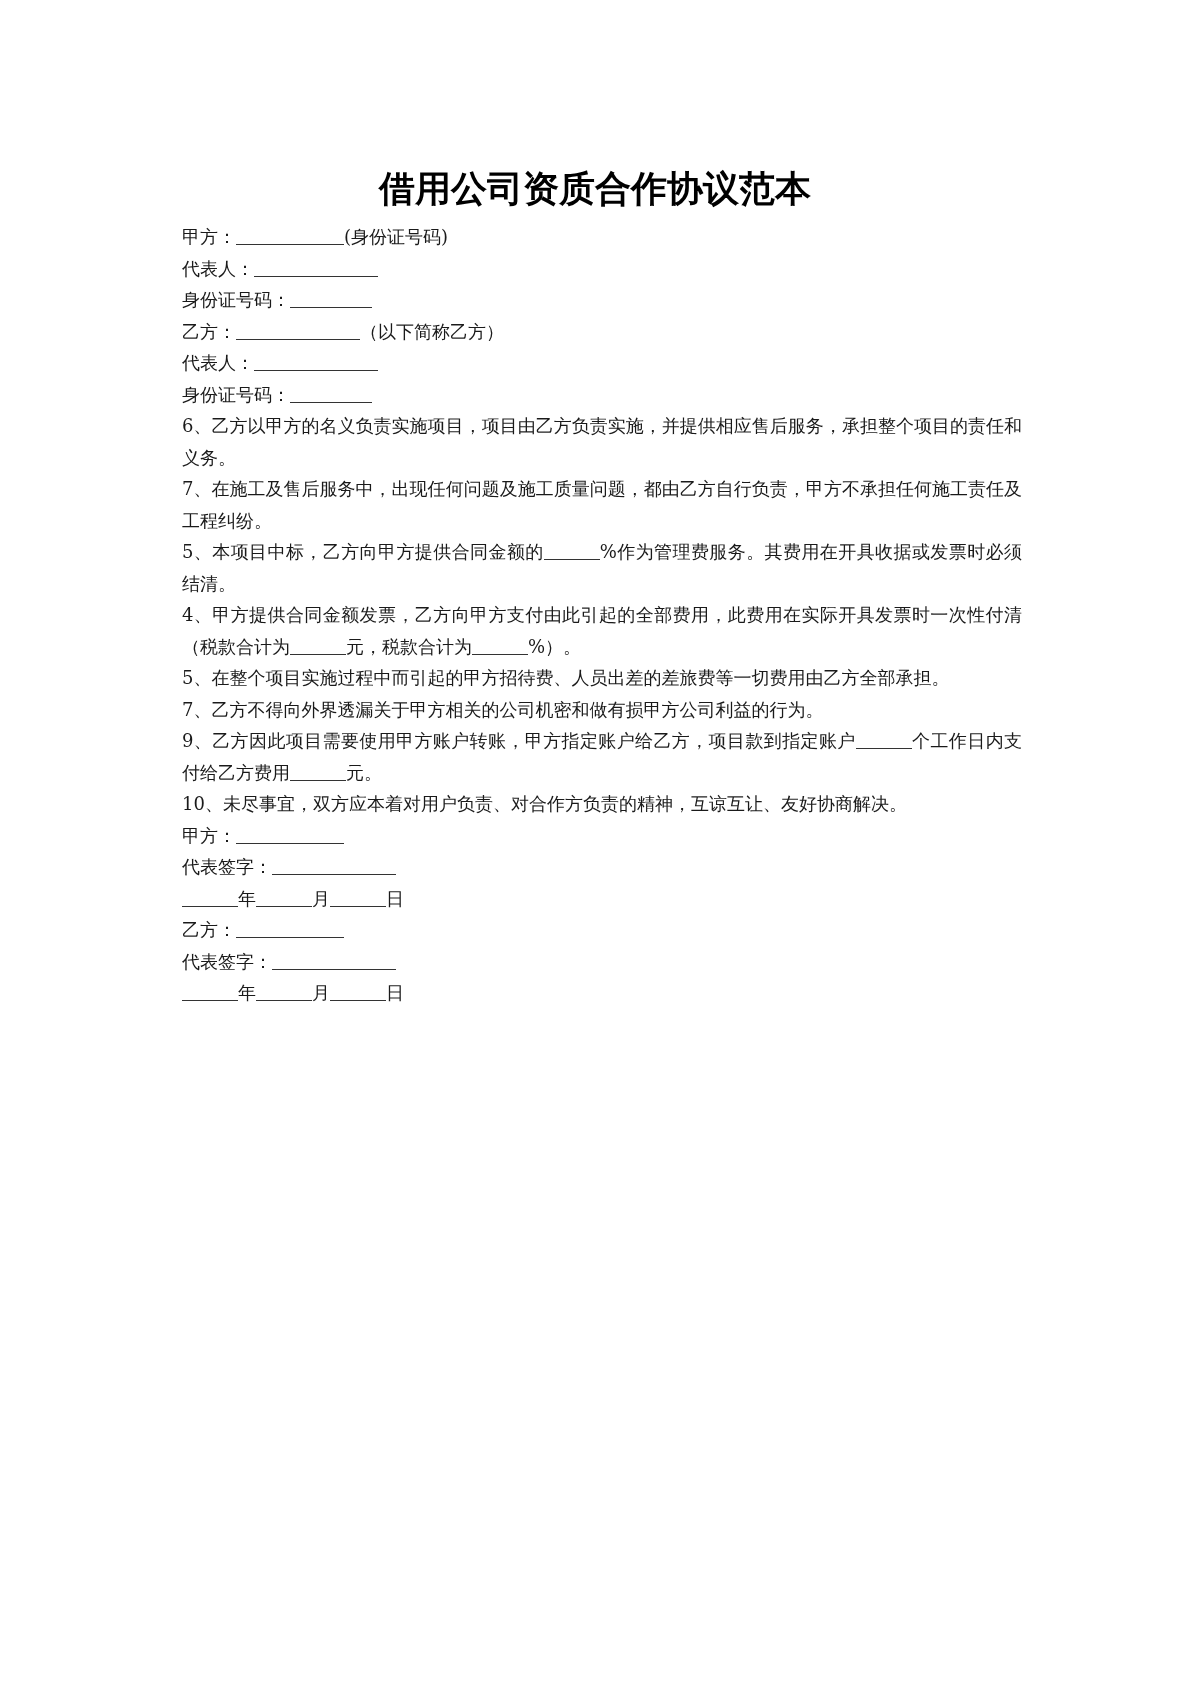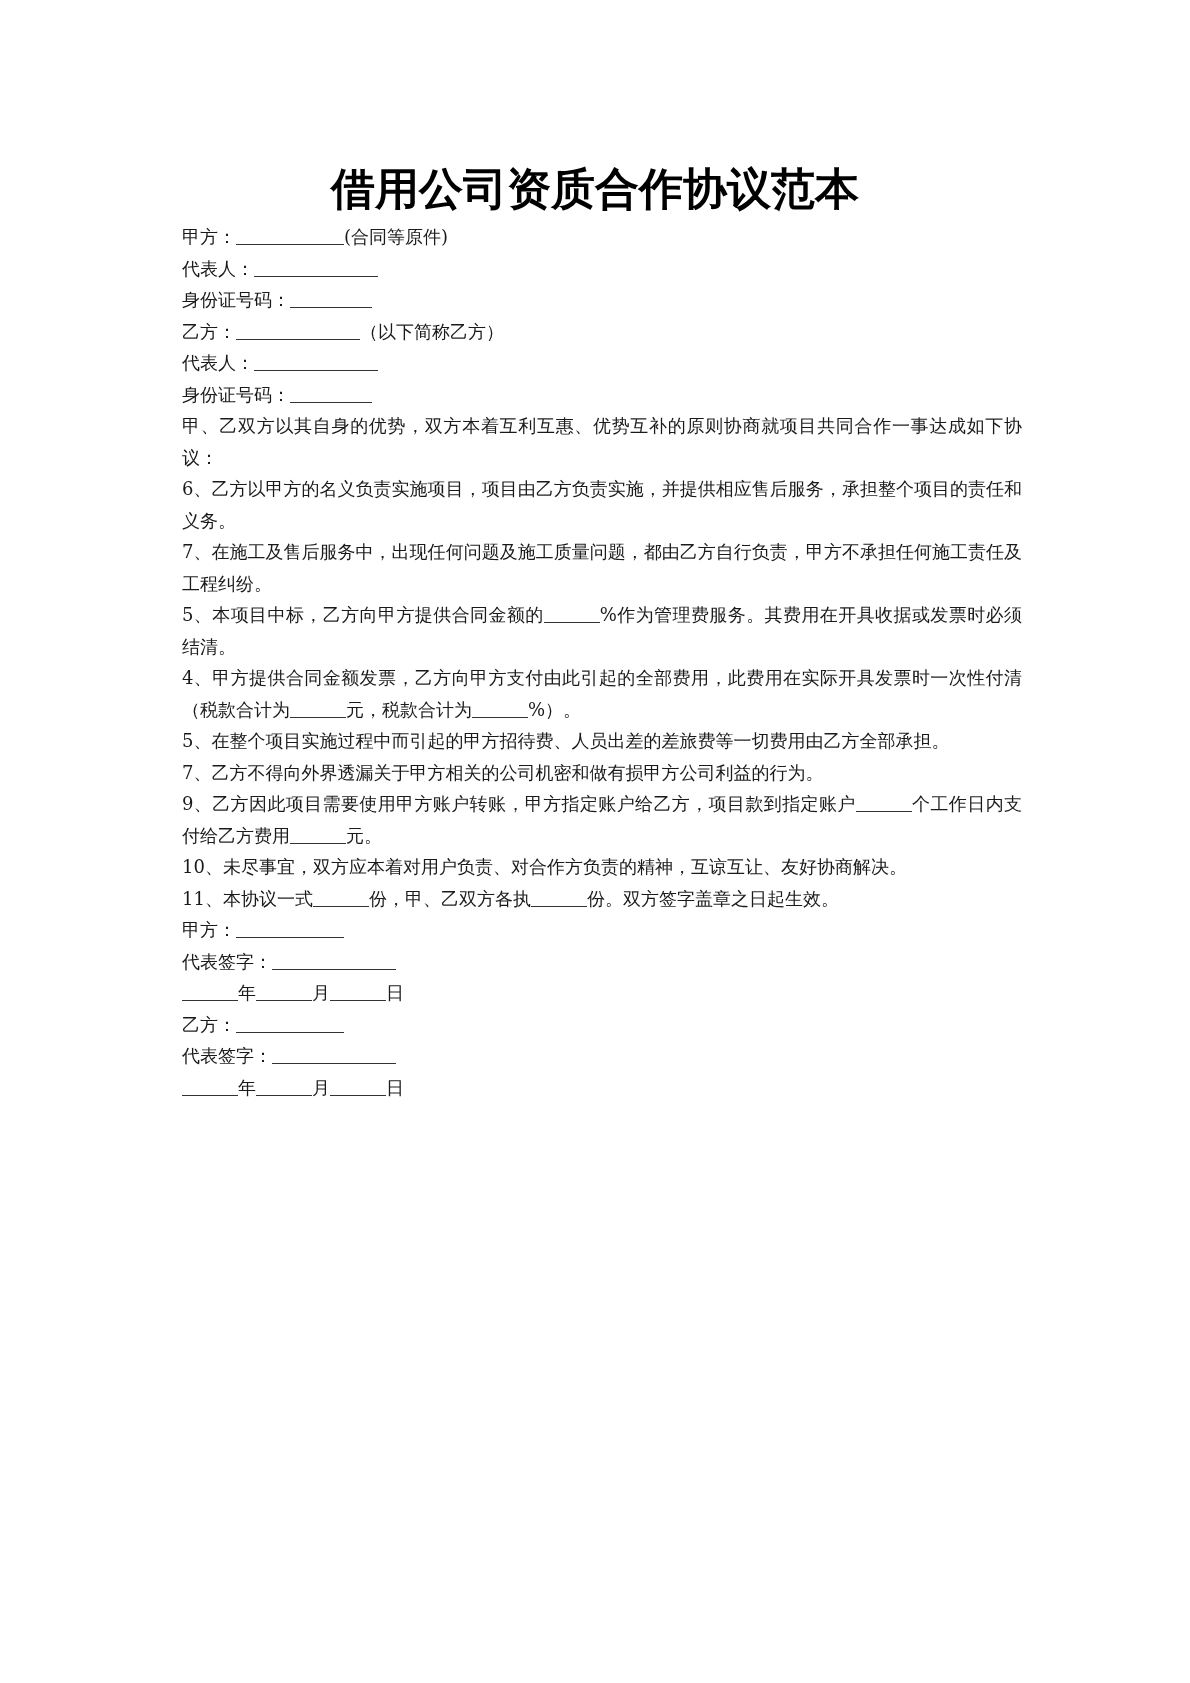--- a/index.html
+++ b/index.html
@@ -2,58 +2,56 @@
 <html><head>
 <meta charset="utf-8">
 <style>
   html, body { margin: 0; padding: 0; background: #ffffff; }
   body { width: 1190px; height: 1683px; position: relative; overflow: hidden; }
   .page {
     position: absolute; left: 0; top: 0; width: 1190px; height: 1683px; background: #ffffff;
   }
   .title {
     position: absolute; left: 0; top: 166px; width: 1190px; text-align: center;
-    font-family: "DejaVu Sans", sans-serif; font-weight: bold; font-size: 44px;
+    font-family: "DejaVu Sans", sans-serif; font-weight: bold; font-size: 36px;
     color: #000; letter-spacing: 0px; line-height: 46px;
   }
   .body {
     position: absolute; left: 182px; top: 221px; width: 840px;
     font-family: "DejaVu Serif", serif; font-size: 18px; color: #1a1a1a;
     line-height: 31.5px;
   }
   .line { white-space: nowrap; height: 31.5px; }
   .para { white-space: normal; text-align: justify; text-align-last: left; }
   .blank {
     display: inline-block; border-bottom: 1px solid #333; height: 18px; vertical-align: -2px;
   }
 </style>
 </head>
 <body>
 
 <div class="page">
   <div class="title">借用公司资质合作协议范本</div>
 
   <div class="body">
-    <div class="line"><span>甲方：</span><span class="blank" style="width:108px"></span><span>(合同等原件)</span></div>
+    <div class="line"><span>甲方：</span><span class="blank" style="width:108px"></span><span>(身份证号码)</span></div>
     <div class="line"><span>代表人：</span><span class="blank" style="width:124px"></span></div>
     <div class="line"><span>身份证号码：</span><span class="blank" style="width:82px"></span></div>
     <div class="line"><span>乙方：</span><span class="blank" style="width:124px"></span><span>（以下简称乙方）</span></div>
     <div class="line"><span>代表人：</span><span class="blank" style="width:124px"></span></div>
     <div class="line"><span>身份证号码：</span><span class="blank" style="width:82px"></span></div>
 
-    <div class="para">甲、乙双方以其自身的优势，双方本着互利互惠、优势互补的原则协商就项目共同合作一事达成如下协议：</div>
     <div class="para">6、乙方以甲方的名义负责实施项目，项目由乙方负责实施，并提供相应售后服务，承担整个项目的责任和义务。</div>
     <div class="para">7、在施工及售后服务中，出现任何问题及施工质量问题，都由乙方自行负责，甲方不承担任何施工责任及工程纠纷。</div>
     <div class="para"><span>5、本项目中标，乙方向甲方提供合同金额的</span><span class="blank" style="width:56px"></span><span>%作为管理费服务。其费用在开具收据或发票时必须结清。</span></div>
     <div class="para"><span>4、甲方提供合同金额发票，乙方向甲方支付由此引起的全部费用，此费用在实际开具发票时一次性付清（税款合计为</span><span class="blank" style="width:56px"></span><span>元，税款合计为</span><span class="blank" style="width:56px"></span><span>%）。</span></div>
     <div class="para">5、在整个项目实施过程中而引起的甲方招待费、人员出差的差旅费等一切费用由乙方全部承担。</div>
     <div class="para">7、乙方不得向外界透漏关于甲方相关的公司机密和做有损甲方公司利益的行为。</div>
     <div class="para"><span>9、乙方因此项目需要使用甲方账户转账，甲方指定账户给乙方，项目款到指定账户</span><span class="blank" style="width:56px"></span><span>个工作日内支付给乙方费用</span><span class="blank" style="width:56px"></span><span>元。</span></div>
     <div class="para">10、未尽事宜，双方应本着对用户负责、对合作方负责的精神，互谅互让、友好协商解决。</div>
-    <div class="para"><span>11、本协议一式</span><span class="blank" style="width:56px"></span><span>份，甲、乙双方各执</span><span class="blank" style="width:56px"></span><span>份。双方签字盖章之日起生效。</span></div>
 
     <div class="line"><span>甲方：</span><span class="blank" style="width:108px"></span></div>
     <div class="line"><span>代表签字：</span><span class="blank" style="width:124px"></span></div>
     <div class="line"><span class="blank" style="width:56px"></span><span>年</span><span class="blank" style="width:56px"></span><span>月</span><span class="blank" style="width:56px"></span><span>日</span></div>
     <div class="line"><span>乙方：</span><span class="blank" style="width:108px"></span></div>
     <div class="line"><span>代表签字：</span><span class="blank" style="width:124px"></span></div>
     <div class="line"><span class="blank" style="width:56px"></span><span>年</span><span class="blank" style="width:56px"></span><span>月</span><span class="blank" style="width:56px"></span><span>日</span></div>
   </div>
 </div>
 

